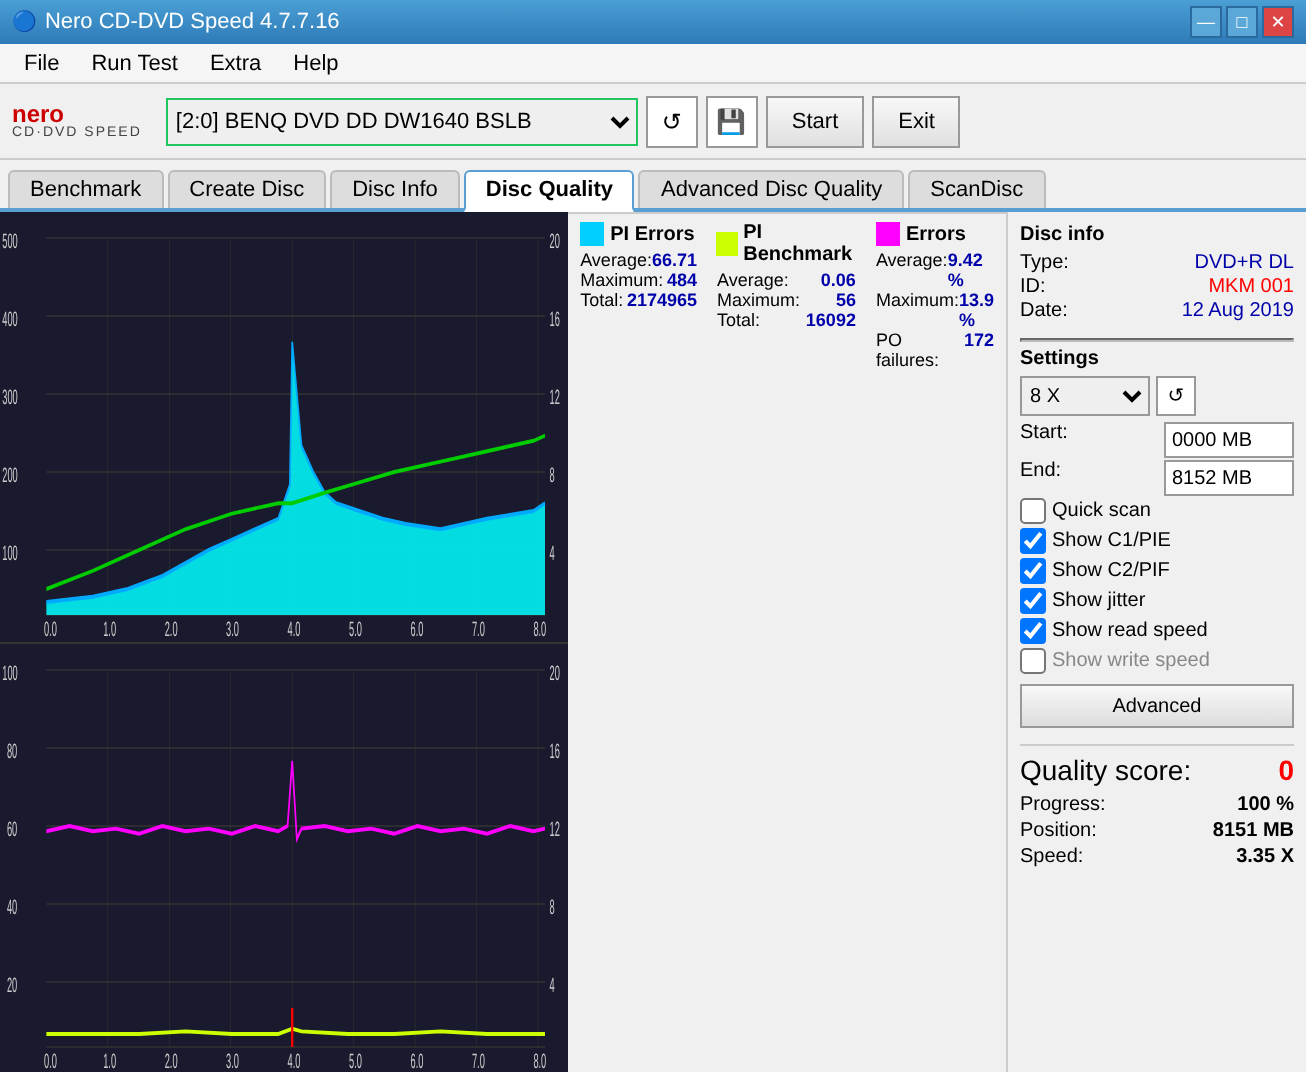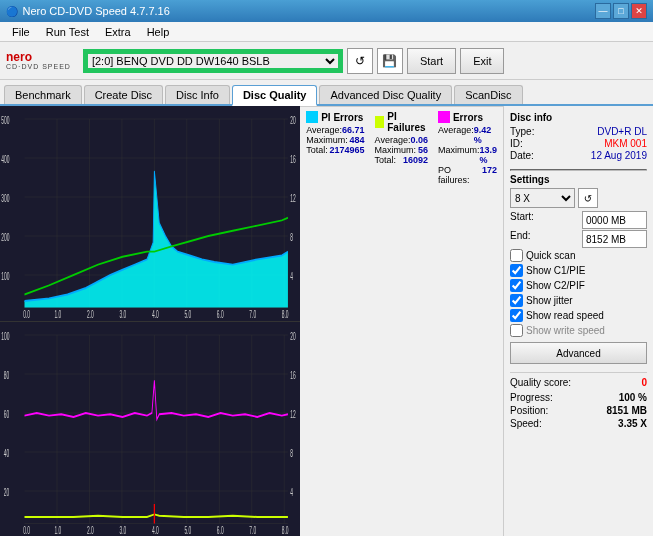--- a/index.html
+++ b/index.html
@@ -12,21 +12,21 @@
     .tb-btn { width: 16px; height: 16px; background: #5ba8d8; border: 1px solid #2a6a9e; color: white; font-size: 9px; display: flex; align-items: center; justify-content: center; cursor: pointer; }
     .tb-btn.close { background: #d44; }
     
     
     .menu-bar { background: #f5f5f5; height: 20px; display: flex; align-items: center; border-bottom: 1px solid #ccc; padding: 0 4px; }
     .menu-item { padding: 2px 8px; cursor: pointer; font-size: 11px; }
     
     
     .toolbar { background: #f0f0f0; height: 38px; display: flex; align-items: center; padding: 2px 6px; gap: 4px; border-bottom: 1px solid #ccc; }
     .logo-area { display: flex; align-items: center; margin-right: 8px; }
-    .drive-select { height: 24px; width: 260px; border: 5px solid #22c55e; font-size: 11px; }
+    .drive-select { height: 24px; width: 236px; border: 1px solid #22c55e; font-size: 11px; }
     .toolbar-icon-btn { width: 26px; height: 26px; border: 1px solid #999; background: #fff; display: flex; align-items: center; justify-content: center; cursor: pointer; font-size: 12px; }
     .start-btn { height: 26px; padding: 0 12px; background: linear-gradient(to bottom, #f8f8f8, #e0e0e0); border: 1px solid #999; cursor: pointer; font-size: 11px; }
     .exit-btn { height: 26px; padding: 0 12px; background: linear-gradient(to bottom, #f8f8f8, #e0e0e0); border: 1px solid #999; cursor: pointer; font-size: 11px; }
     
     
     .tabs { background: #f0f0f0; display: flex; align-items: flex-end; padding: 0 4px; border-bottom: 2px solid #5a9fd4; height: 26px; }
     .tab { padding: 3px 10px; border: 1px solid #bbb; border-bottom: none; background: #ddd; cursor: pointer; font-size: 11px; margin-right: 2px; border-radius: 3px 3px 0 0; }
     .tab.active { background: white; border-color: #5a9fd4; border-bottom: 2px solid white; z-index: 1; margin-bottom: -2px; font-weight: bold; }
     
     
@@ -38,21 +38,21 @@
     .panel-title { font-weight: bold; font-size: 10px; margin-bottom: 3px; }
     .panel-row { display: flex; justify-content: space-between; margin-bottom: 1px; }
     .panel-value { color: #00a; }
     .panel-value.red { color: red; }
     .settings-row { display: flex; align-items: center; gap: 3px; margin-bottom: 3px; }
     .speed-select { width: 65px; height: 20px; border: 1px solid #999; font-size: 10px; }
     .mb-input { width: 65px; height: 18px; border: 1px solid #999; font-size: 10px; padding: 1px 3px; background: white; }
     .checkbox-row { display: flex; align-items: center; gap: 3px; margin-bottom: 2px; font-size: 10px; }
     .checkbox-row input { margin: 0; }
     .advanced-btn { width: 100%; height: 22px; background: linear-gradient(to bottom, #f8f8f8, #ddd); border: 1px solid #999; cursor: pointer; font-size: 10px; margin-top: 3px; }
-    .quality-row { display: flex; justify-content: space-between; align-items: center; font-size: 10px; margin-top: 4px; padding-top: 4px; border-top: 1px solid #ccc; }
+    .quality-row { display: flex; justify-content: space-between; align-items: center; font-size: 14px; margin-top: 4px; padding-top: 4px; border-top: 1px solid #ccc; }
     .quality-val { color: red; font-weight: bold; }
     .progress-section { margin-top: 4px; }
     .prog-row { display: flex; justify-content: space-between; font-size: 10px; margin-bottom: 2px; }
     .prog-val { font-weight: bold; }
     
     
     .legend-area { background: #f0f0f0; border-top: 1px solid #ccc; display: flex; padding: 4px 6px; gap: 0; }
     .legend-section { flex: 1; font-size: 9px; }
     .legend-title { display: flex; align-items: center; gap: 3px; font-weight: bold; font-size: 10px; margin-bottom: 2px; }
     .legend-stat { display: flex; justify-content: space-between; font-size: 9px; }
@@ -234,21 +234,21 @@
         </div>
         <div class="legend-stat">
           <span>Total:</span>
           <span class="legend-stat-val">2174965</span>
         </div>
       </div>
 
       <div class="legend-section" style="margin-left:10px;">
         <div class="legend-title">
           <span style="width:12px;height:12px;background:#ccff00;display:inline-block;"></span>
-          <span>PI Failures</span>
+          <span>PI Benchmark</span>
         </div>
         <div class="legend-stat">
           <span>Average:</span>
           <span class="legend-stat-val">0.06</span>
         </div>
         <div class="legend-stat">
           <span>Maximum:</span>
           <span class="legend-stat-val">56</span>
         </div>
         <div class="legend-stat">

